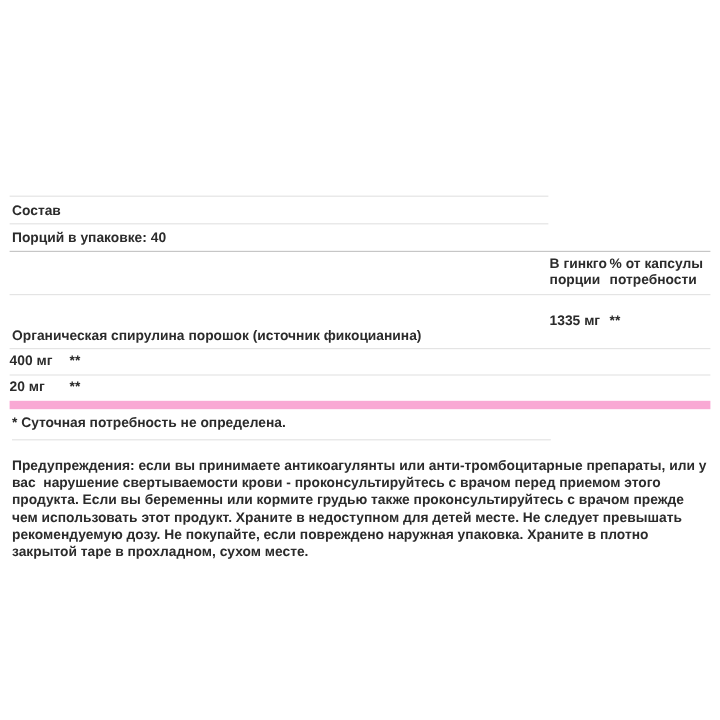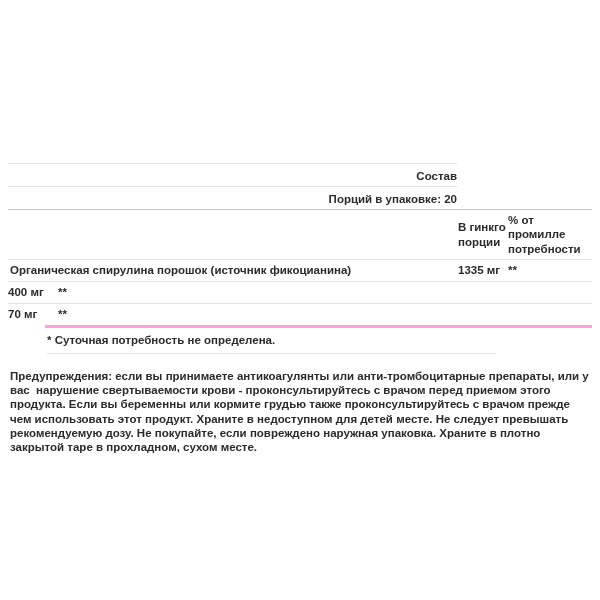--- a/index.html
+++ b/index.html
@@ -24,55 +24,54 @@
     font-weight: 600;
     line-height: 1.25;
   }
   .meta-row {
     width: 449px;
     border-top: 1px solid #e4e4e4;
     padding: 5px 0 5px 2px;
     box-sizing: border-box;
     height: 23px;
     overflow: hidden;
-    text-align: right;
   }
   .facts-table {
     border-top: 1px solid #c6c6c6;
   }
   .frow {
     display: flex;
     align-items: center;
   }
   .cell-name {
     flex: 1 1 auto;
     padding: 3px 10px 3px 2px;
     box-sizing: border-box;
+    margin-top: 24px;
   }
   .cell-amount {
     flex: 0 0 50px;
     width: 50px;
     padding: 3px 0;
   }
   .cell-dv {
     flex: 0 0 84px;
     width: 84px;
     padding: 3px 0;
   }
   .facts-header {
     min-height: 33px;
   }
   .ingredient-row {
     border-top: 1px solid #e4e4e4;
     min-height: 21px;
   }
   .footnote-row {
-    border-top: 3px solid #f9a8d4;
+    border-top: 7px solid #f9a8d4;
     padding: 5px 0 5px 2px;
-    margin-left: 37px;
   }
   .footnote-underline {
     width: 449px;
     border-bottom: 1px solid #e4e4e4;
     height: 1px;
     margin-top: 4px;
   }
   .warnings {
     padding: 5px 0 0 2px;
     margin-top: 5px;
@@ -83,44 +82,44 @@
 <body>
 
 <div class="sheet">
 
   <div class="meta-row">
     <span>Состав</span>
   </div>
 
 
   <div class="meta-row">
-    <span>Порций в упаковке: 20</span>
+    <span>Порций в упаковке: 40</span>
   </div>
 
   <div class="facts-table">
 
     <div class="frow facts-header">
       <div class="cell-name"></div>
       <div class="cell-amount">В гинкго порции</div>
-      <div class="cell-dv">% от промилле потребности</div>
+      <div class="cell-dv">% от капсулы потребности</div>
     </div>
 
     <div class="frow ingredient-row">
       <div class="cell-name">Органическая спирулина порошок (источник фикоцианина)</div>
       <div class="cell-amount">1335 мг</div>
       <div class="cell-dv">**</div>
     </div>
 
     <div class="frow ingredient-row">
       <div class="cell-amount">400 мг</div>
       <div class="cell-dv">**</div>
     </div>
 
     <div class="frow ingredient-row">
-      <div class="cell-amount">70 мг</div>
+      <div class="cell-amount">20 мг</div>
       <div class="cell-dv">**</div>
     </div>
 
   </div>
 
   <div class="footnote-row">
     <span>* Суточная потребность не определена.</span>
     <div class="footnote-underline"></div>
   </div>
 

